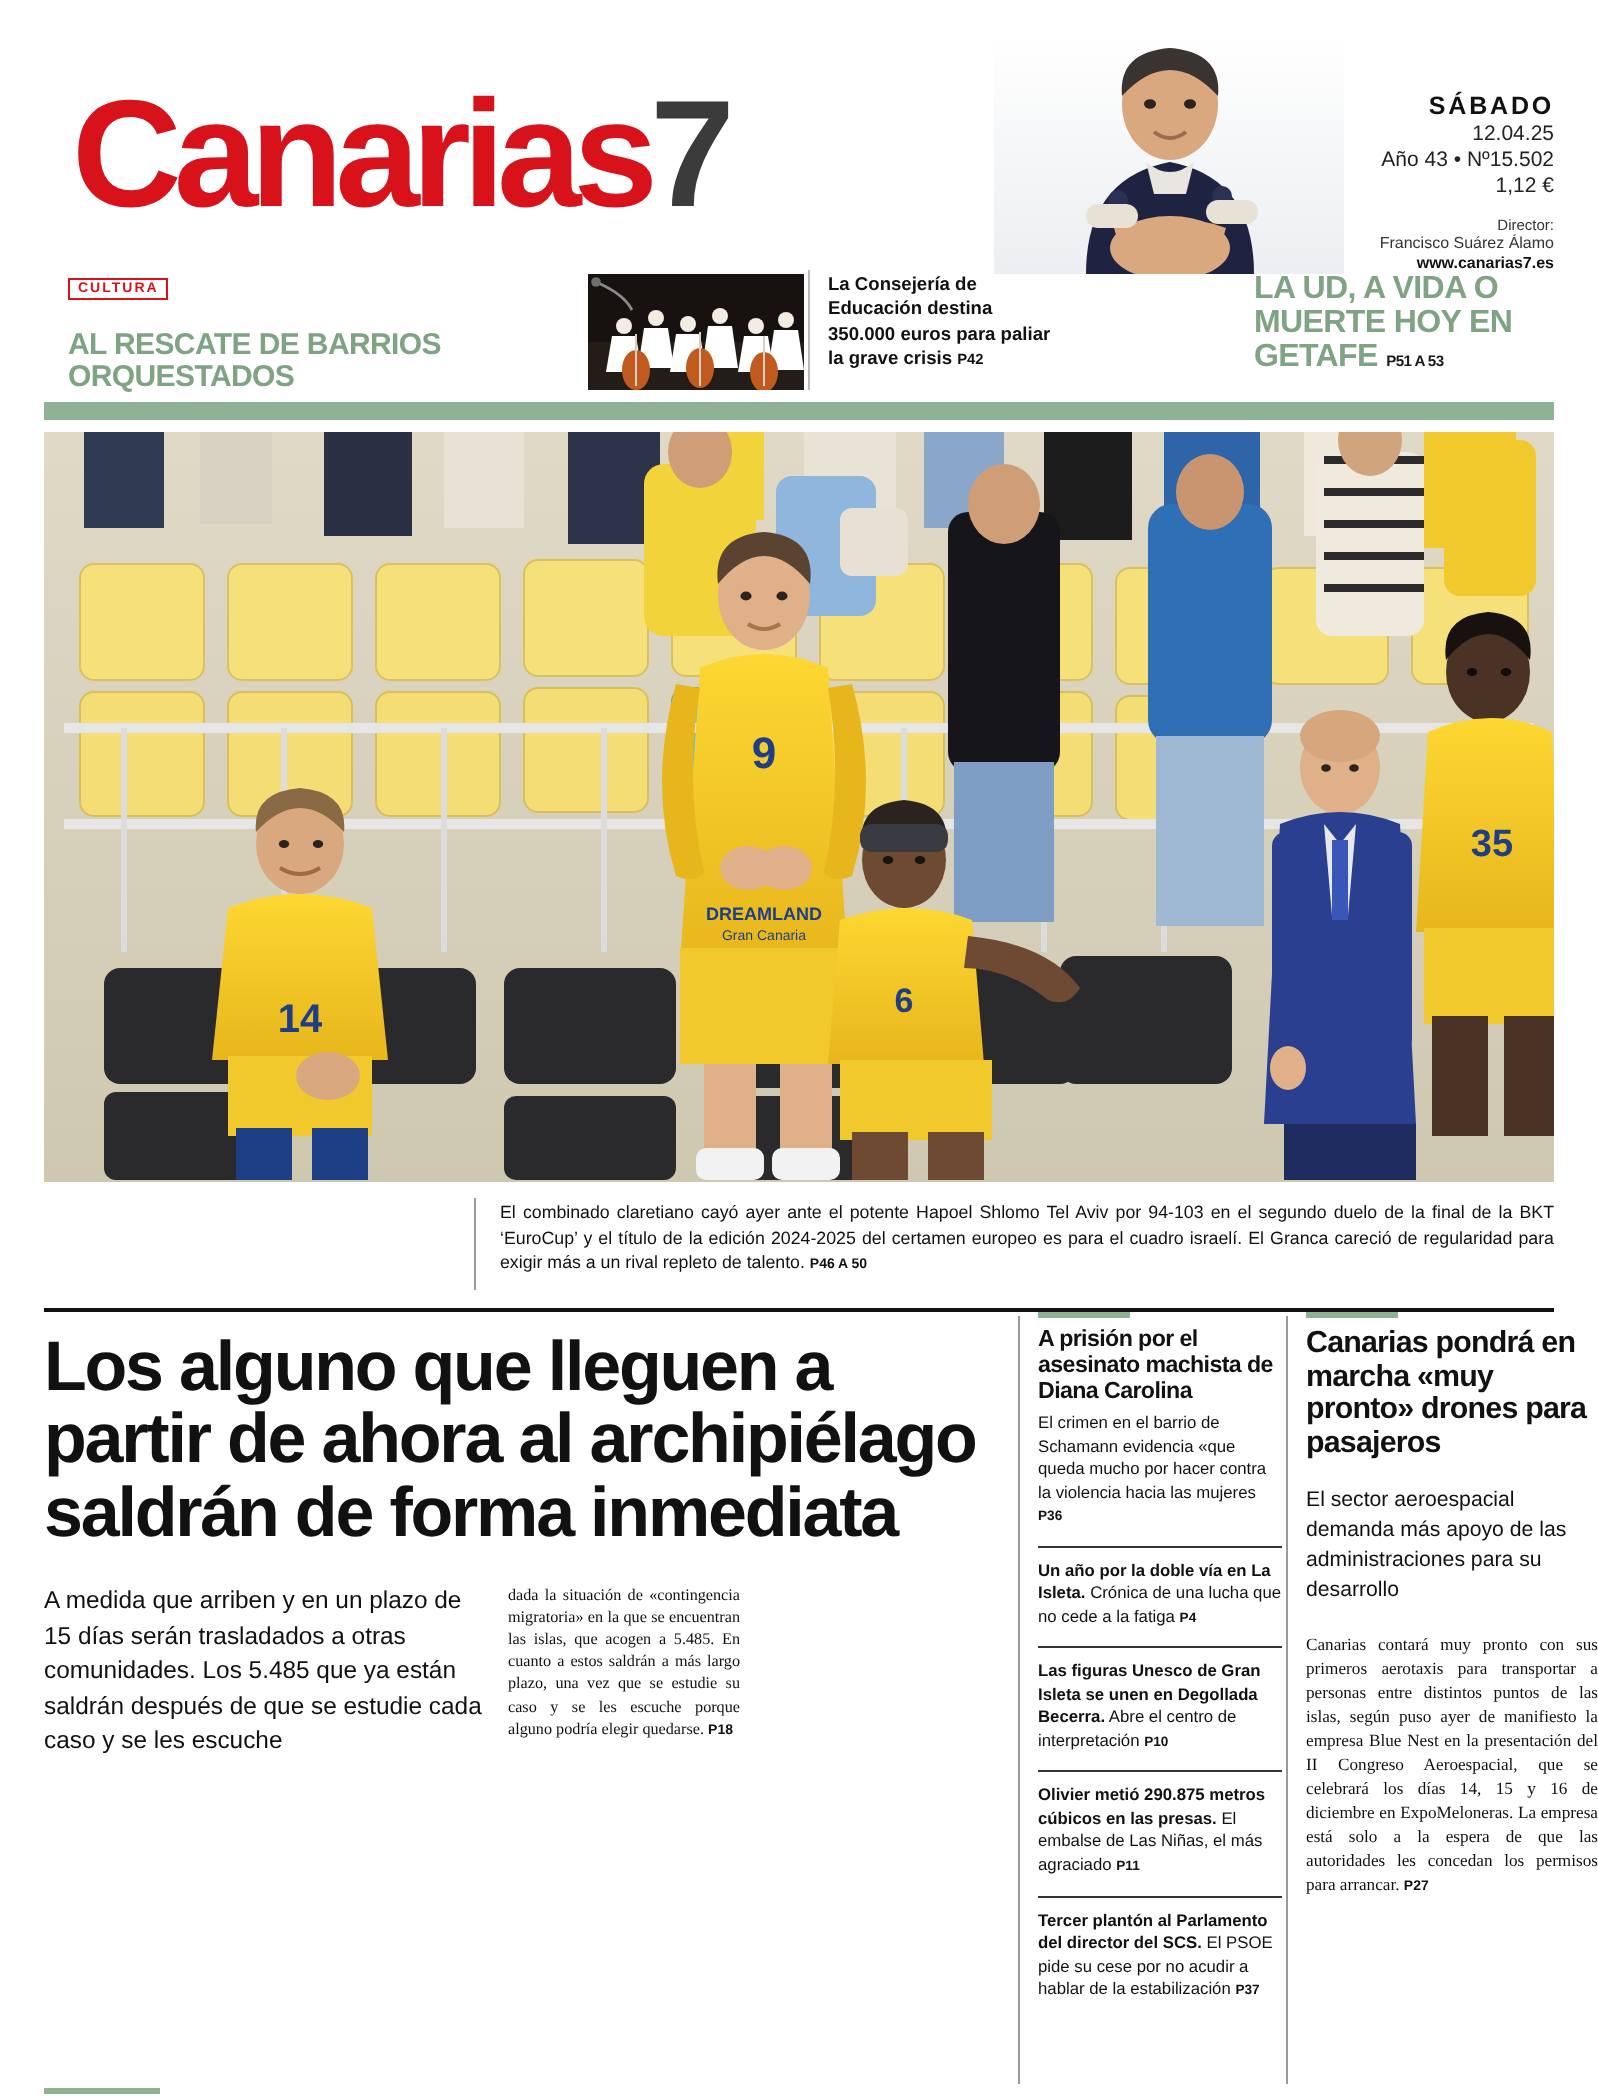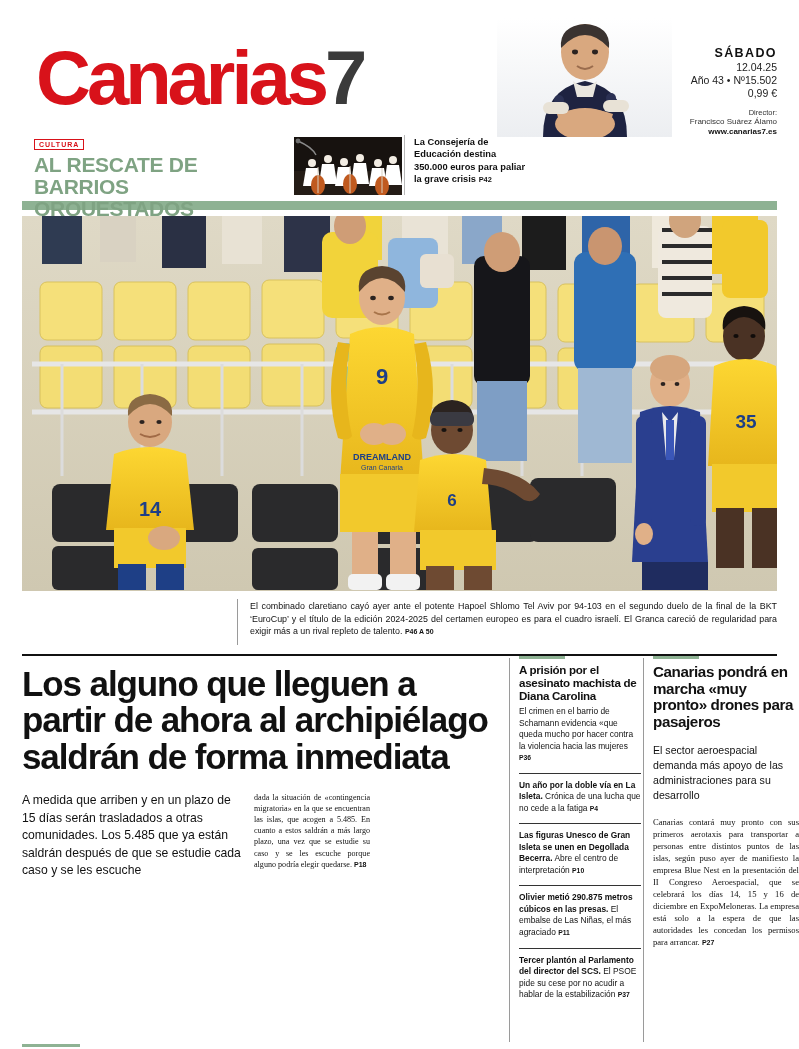--- a/index.html
+++ b/index.html
@@ -59,22 +59,22 @@
   .tag{
     display:inline-block;
     border:1px solid #d8121a;
     color:#d8121a;
     font-size:7px;font-weight:bold;letter-spacing:1px;
     padding:1px 4px 1px 4px;
     line-height:1;
     margin-left:12px;
   }
   .teaser-head{
-    margin-left:12px;margin-top:3px;
-    font-size:21px;font-weight:bold;
+    margin-left:12px;margin-top:14px;
+    font-size:15px;font-weight:bold;
     color:#7fa383;
     line-height:1.05;
     letter-spacing:-0.3px;
     max-width:255px;
   }
   .orch-photo{
     position:absolute;left:272px;top:4px;width:108px;height:58px;overflow:hidden;
   }
   .teaser-sub{
     position:absolute;left:392px;top:3px;width:118px;
@@ -220,21 +220,21 @@
         <rect x="46" y="84" width="26" height="12" rx="6" fill="#e8e2d6"></rect>
         <rect x="106" y="82" width="26" height="12" rx="6" fill="#e8e2d6"></rect>
         <rect x="0" y="0" width="175" height="119" fill="none"></rect>
       </svg>
     </div>
 
     <div class="dateblock">
       <div class="day">SÁBADO</div>
       <div class="d1">12.04.25</div>
       <div class="d2">Año 43 • Nº15.502</div>
-      <div class="d3">0,99 €</div>
+      <div class="d3">1,12 €</div>
       <div class="sep"></div>
       <div class="dir-label">Director:</div>
       <div class="dir-name">Francisco Suárez Álamo</div>
       <div class="web">www.canarias7.es</div>
     </div>
   </div>
 
   <div class="teaser">
     <div class="tag">CULTURA</div>
     <div class="teaser-head">AL RESCATE DE BARRIOS ORQUESTADOS</div>
@@ -274,20 +274,24 @@
       </svg>
     </div>
 
     <div class="teaser-divider"></div>
 
     <div class="teaser-sub">
       <span>La Consejería de Educación destina 350.000 euros para paliar la grave crisis</span>
       <span class="pg">P42</span>
     </div>
 
+    <div class="ud-head">
+      <span>LA UD, A VIDA O MUERTE HOY EN GETAFE</span>
+      <span class="pg">P51 A 53</span>
+    </div>
   </div>
 
   <div class="greenbar"></div>
 
   <div class="mainphoto">
     <svg width="755" height="375" viewBox="0 0 755 375" preserveAspectRatio="none">
       <defs>
         <linearGradient id="arena" x1="0" y1="0" x2="0" y2="1">
           <stop offset="0" stop-color="#dfd9c6"></stop>
             <stop offset="1" stop-color="#cfc8b1"></stop>

